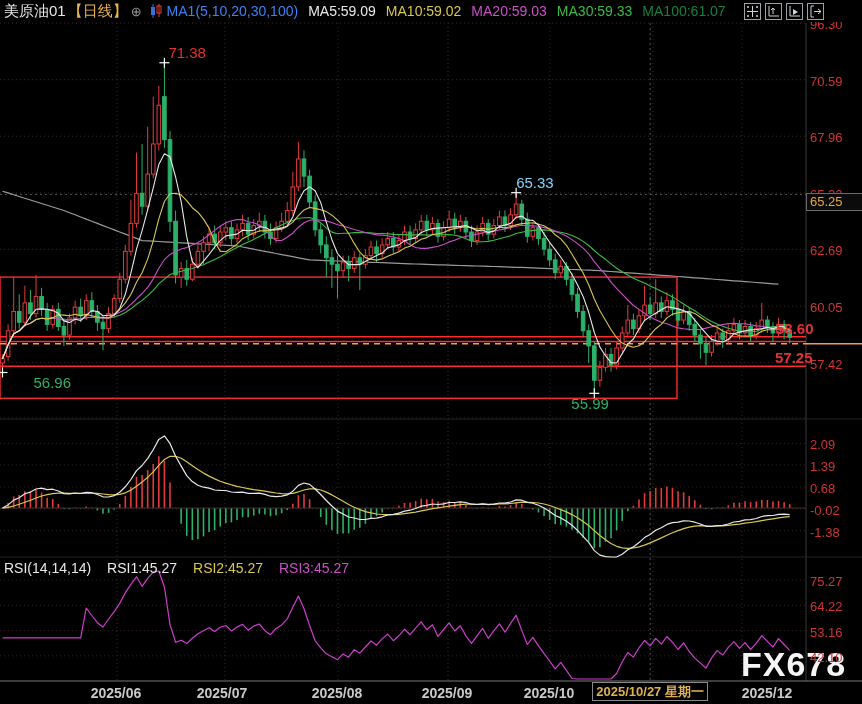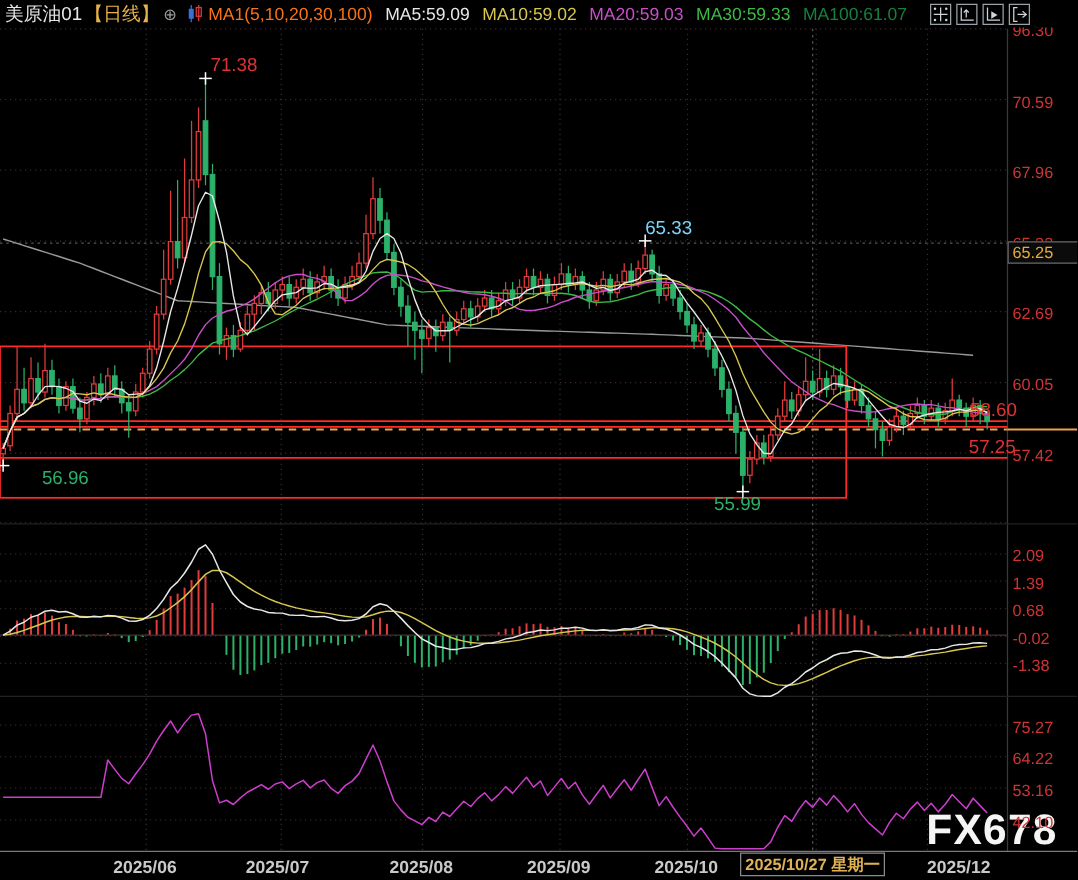--- a/index.html
+++ b/index.html
@@ -6,30 +6,30 @@
   #app{position:relative;width:862px;height:704px;background:#000;overflow:hidden;
        font-family:"Liberation Sans",sans-serif;-webkit-font-smoothing:antialiased;}
   #cv{position:absolute;left:0;top:0;z-index:1;}
   .lbl{position:absolute;z-index:3;white-space:nowrap;line-height:1;}
   #topbar{position:absolute;left:0;top:0;width:862px;height:22px;z-index:4;
           display:flex;align-items:center;font-size:14px;color:#ddd;background:#000;}
   #topbar .sp{margin-left:10px;}
   .title{color:#e6e6e6;font-size:15px;margin-left:4px;}
   .period{color:#e8b34b;font-size:15px;margin-left:2px;}
   .circ{color:#9a9a9a;font-size:13px;margin-left:3px;}
-  .ma-set{color:#f97316;}
+  .ma-set{color:#3b82f6;}
   .ma5{color:#e8e8e8;} .ma10{color:#d8c74f;} .ma20{color:#c94fc9;}
   .ma30{color:#3cbb44;} .ma100{color:#15803d;}
   #tools{position:absolute;right:38px;top:3px;display:flex;gap:4px;z-index:5;}
   .tool{width:17px;height:17px;border:1px solid #9aa2a8;box-sizing:border-box;
         display:flex;align-items:center;justify-content:center;background:#000;cursor:pointer;}
   .ytick{position:absolute;z-index:2;font-size:13px;color:#cf3434;left:810px;}
   .xtick{position:absolute;z-index:2;font-size:14px;font-weight:bold;color:#c9c9c9;transform:translateX(-50%);top:685px;}
   .anno{font-size:15px;}
-  .tagr{font-size:15px;color:#e03232;font-weight:normal;}
+  .tagr{font-size:15px;color:#e03232;font-weight:bold;}
   #ph-box{position:absolute;left:806px;width:55px;height:16px;z-index:4;border:1px solid #6a6a6a;
           background:#0b0b0b;color:#e6a93c;font-size:13px;line-height:16px;padding-left:3px;}
   #date-box{position:absolute;width:114px;height:17px;z-index:4;border:1px solid #8a8a8a;background:#000;
             color:#e0b153;font-size:13px;font-weight:bold;line-height:17px;text-align:center;}
   #macd-hdr,#rsi-hdr{position:absolute;left:4px;z-index:3;font-size:14px;}
   #macd-hdr span,#rsi-hdr span{margin-right:12px;}
   .wm{position:absolute;left:741px;top:645px;z-index:2;font-size:34px;font-weight:bold;
       color:#f5f5f5;letter-spacing:1px;}
 </style>
 </head>
@@ -571,20 +571,26 @@
   <div class="lbl anno" id="an2" style="color: rgb(43, 177, 105); left: 33.5px; top: 375.48px;">56.96</div>
   <div class="lbl anno" id="an3" style="color: rgb(43, 177, 105); left: 571.298px; top: 396.315px;">55.99</div>
 
   <div class="lbl tagr" id="tag0" style="left: 776px; top: 320.823px;">58.60</div>
   <div class="lbl tagr" id="tag2" style="left: 775px; top: 350.25px;">57.25</div>
 
   <div id="ph-box" style="top: 193.41px;">65.25</div>
   <div id="date-box" style="left: 592.128px; top: 682px;">2025/10/27 星期一</div>
 
 
+  <div id="rsi-hdr" style="top: 560px;">
+    <span style="color:#e8e8e8">RSI(14,14,14)</span>
+    <span style="color:#e8e8e8">RSI1:45.27</span>
+    <span style="color:#d8c74f">RSI2:45.27</span>
+    <span style="color:#c94fc9">RSI3:45.27</span>
+  </div>
 
   <div class="wm">FX678</div>
 <div class="ytick" style="top: 17px;">96.30</div>
     <div class="ytick" style="top: 73.7072px;">70.59</div>
     <div class="ytick" style="top: 130.2px;">67.96</div>
     <div class="ytick" style="top: 186.907px;">65.32</div>
     <div class="ytick" style="top: 243.399px;">62.69</div>
     <div class="ytick" style="top: 300.106px;">60.05</div>
     <div class="ytick" style="top: 356.599px;">57.42</div>
     <div class="ytick" style="top: 437.28px;">2.09</div>

